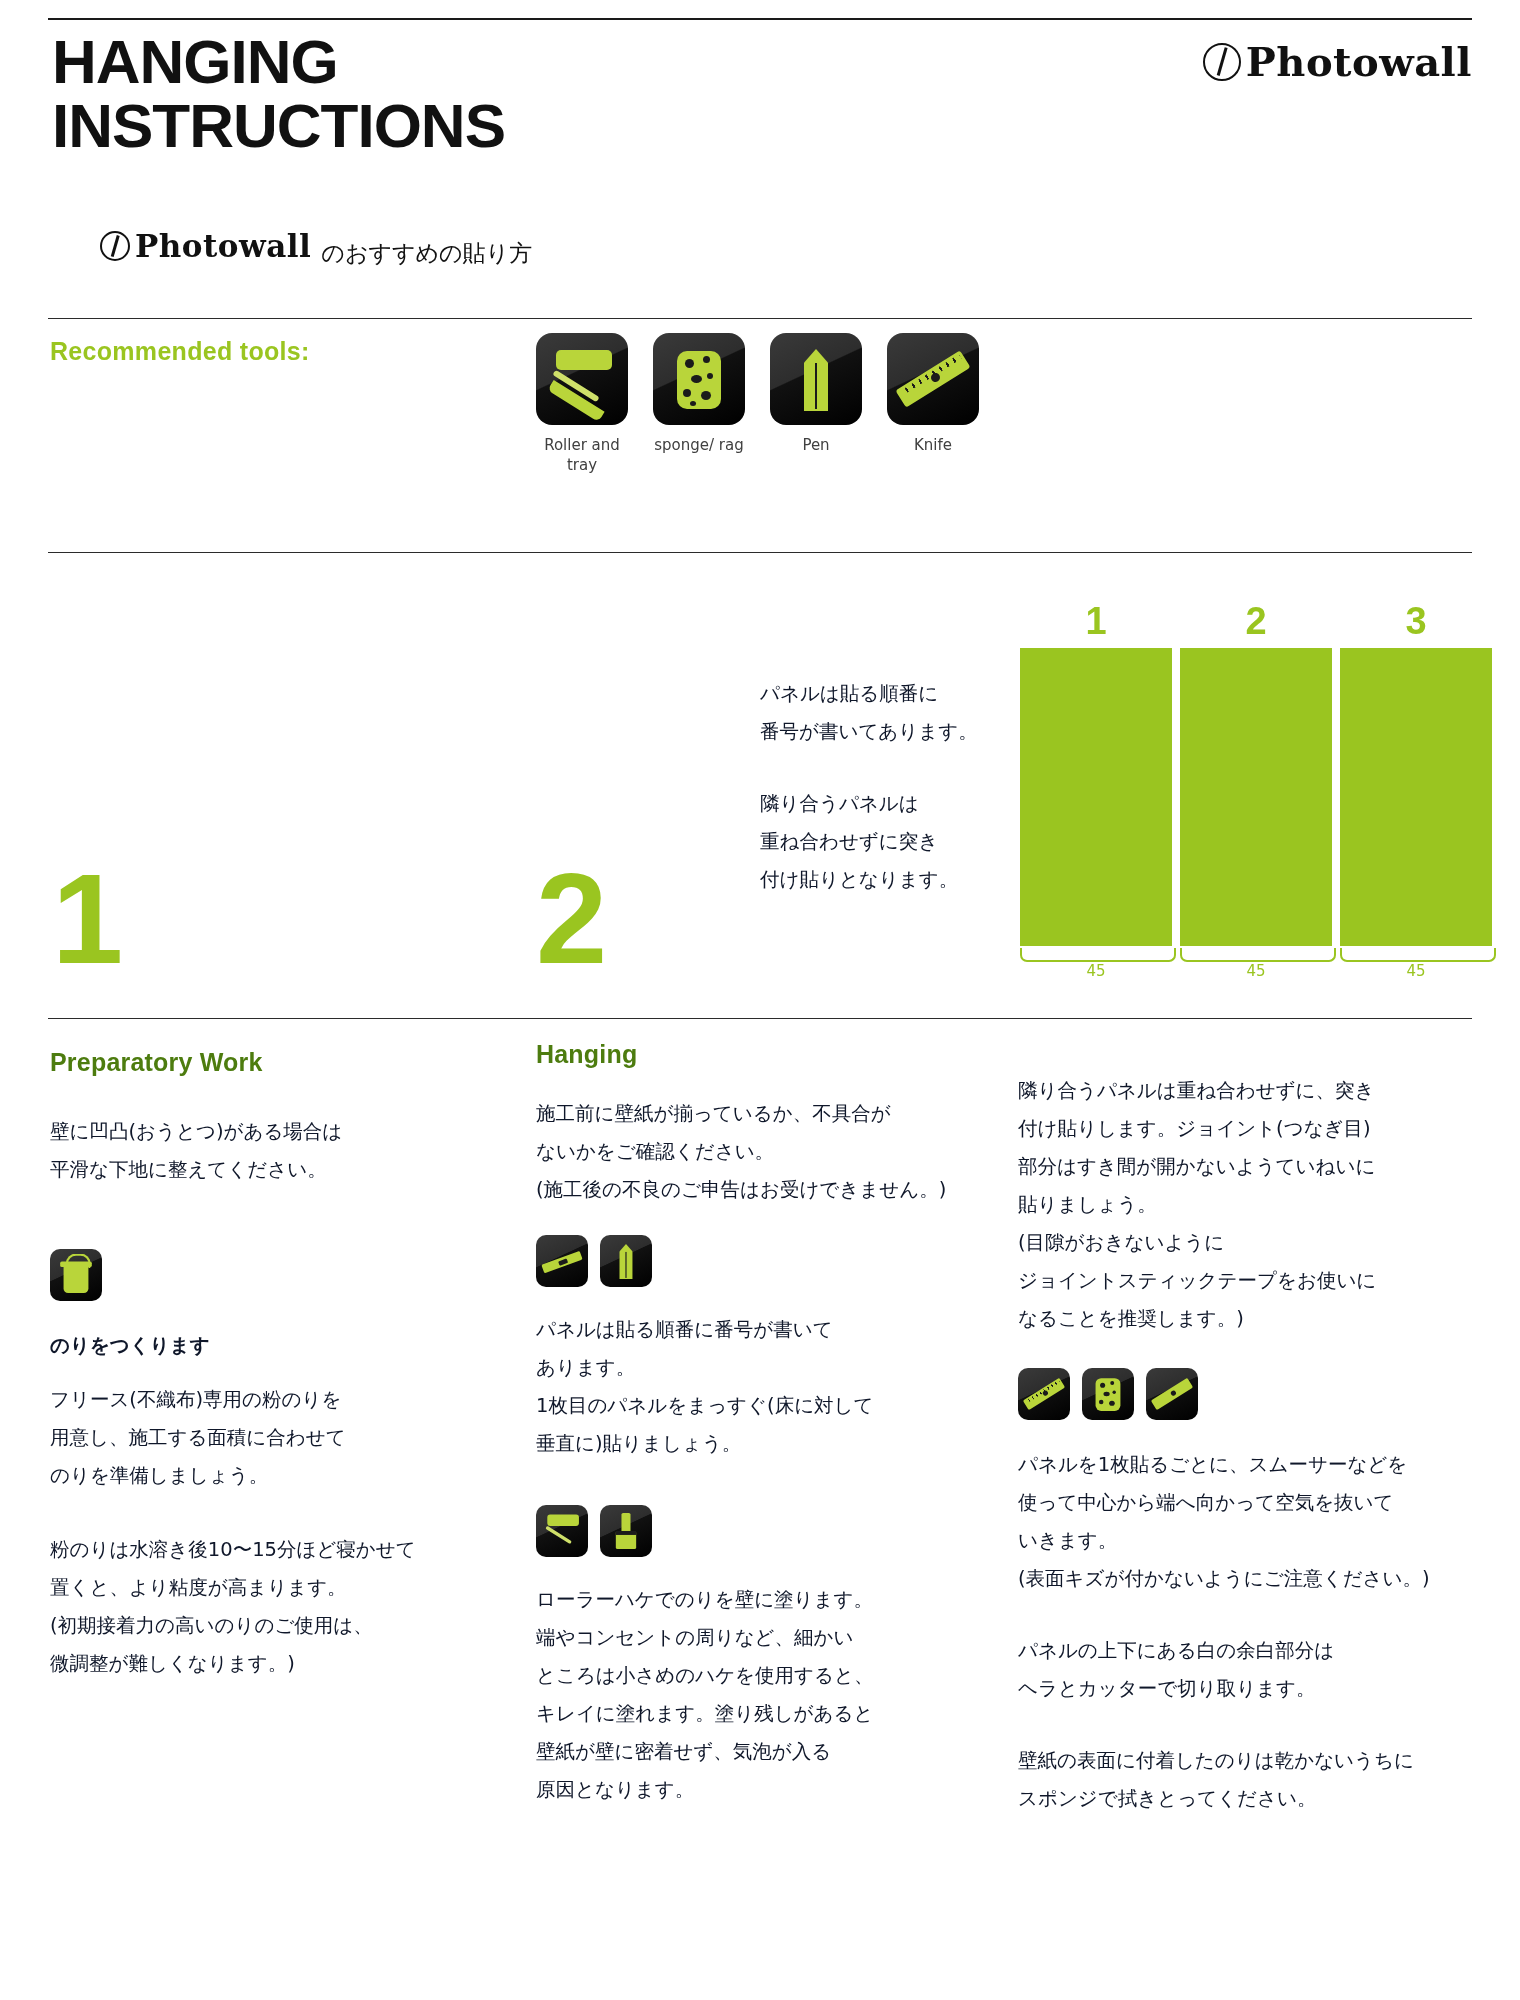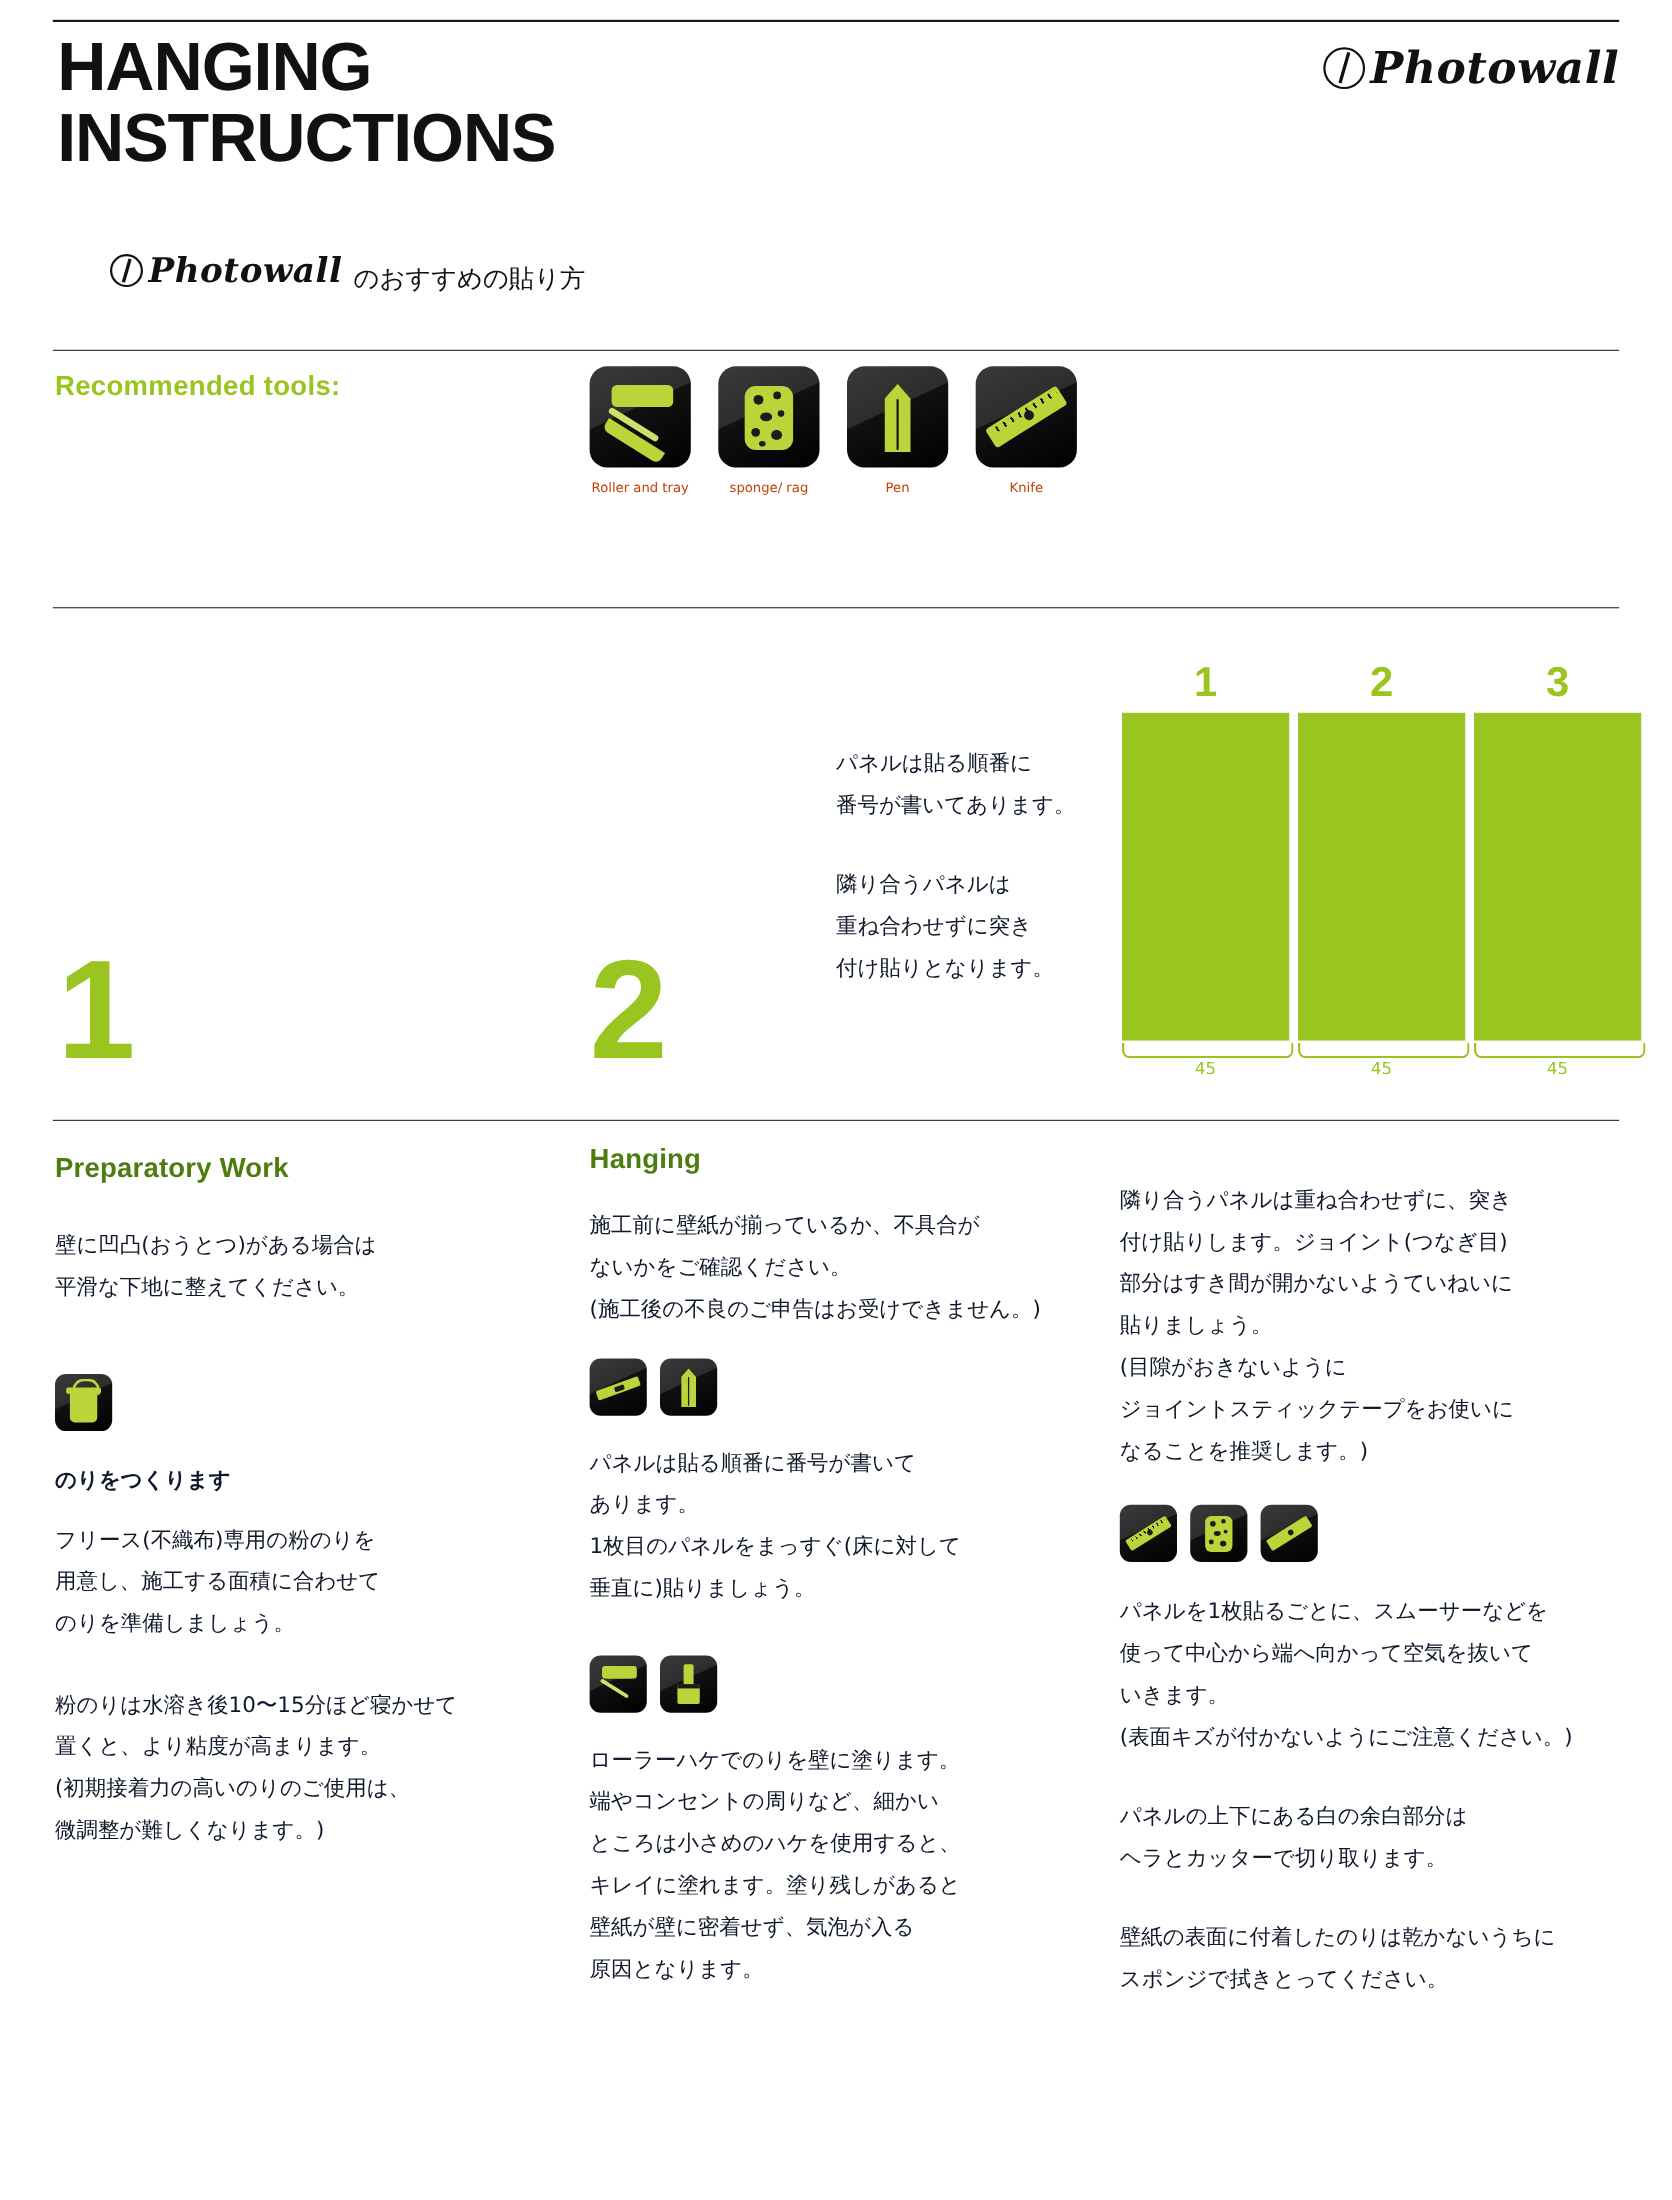--- a/index.html
+++ b/index.html
@@ -46,21 +46,20 @@
     left: 100px;
     top: 228px;
     font-size: 23px;
     color: #111;
     display: flex;
     align-items: baseline;
     gap: 10px;
   }
   .logo-wordmark {
     font-family: "DejaVu Serif", serif;
-    font-style: italic;
     font-weight: bold;
     letter-spacing: 0.5px;
     white-space: nowrap;
     display: inline-flex;
     align-items: center;
     gap: 5px;
   }
   .logo-mark {
     display: inline-block;
     border: 2.5px solid currentColor;
@@ -113,24 +112,24 @@
   .tool-icon {
     width: 92px;
     height: 92px;
     border-radius: 16px;
     background: linear-gradient(155deg, #3a3a3a 0%, #2d2d2d 42%, #111 43%, #000 100%);
     position: relative;
     overflow: hidden;
   }
   .tool-cap {
     margin-top: 10px;
-    font-size: 12px;
+    font-size: 15px;
     font-family: "DejaVu Sans", sans-serif;
     line-height: 1.35;
-    color: #c2410c;
+    color: #404040;
   }
 
   
   .g-roller-handle {
     position: absolute; left: 14px; top: 50px; width: 52px; height: 6px;
     background: #cfe06a; transform: rotate(32deg); border-radius: 3px;
   }
   .g-roller-bar {
     position: absolute; left: 24px; top: 28px; width: 46px; height: 9px; background: #b9d53a; border-radius: 4px;
   }

